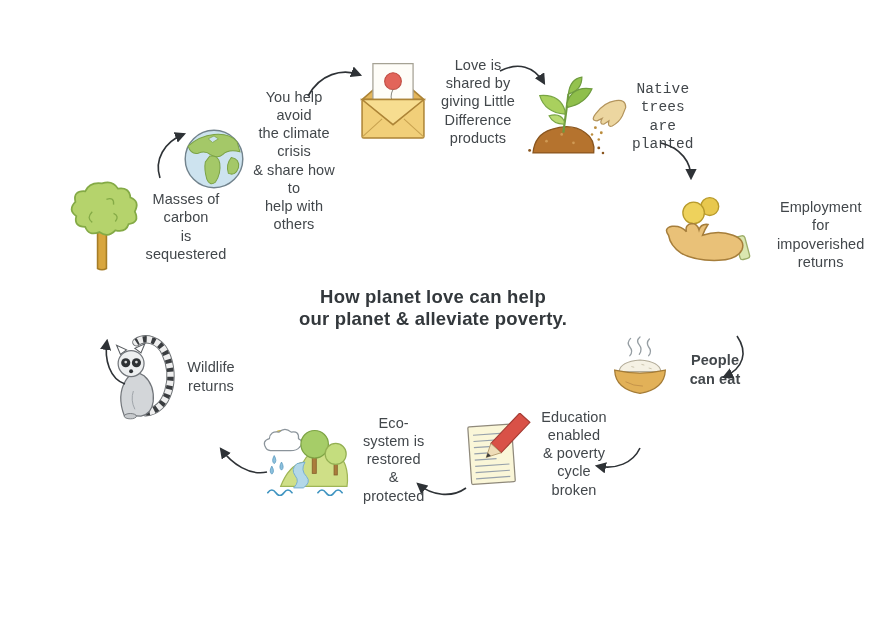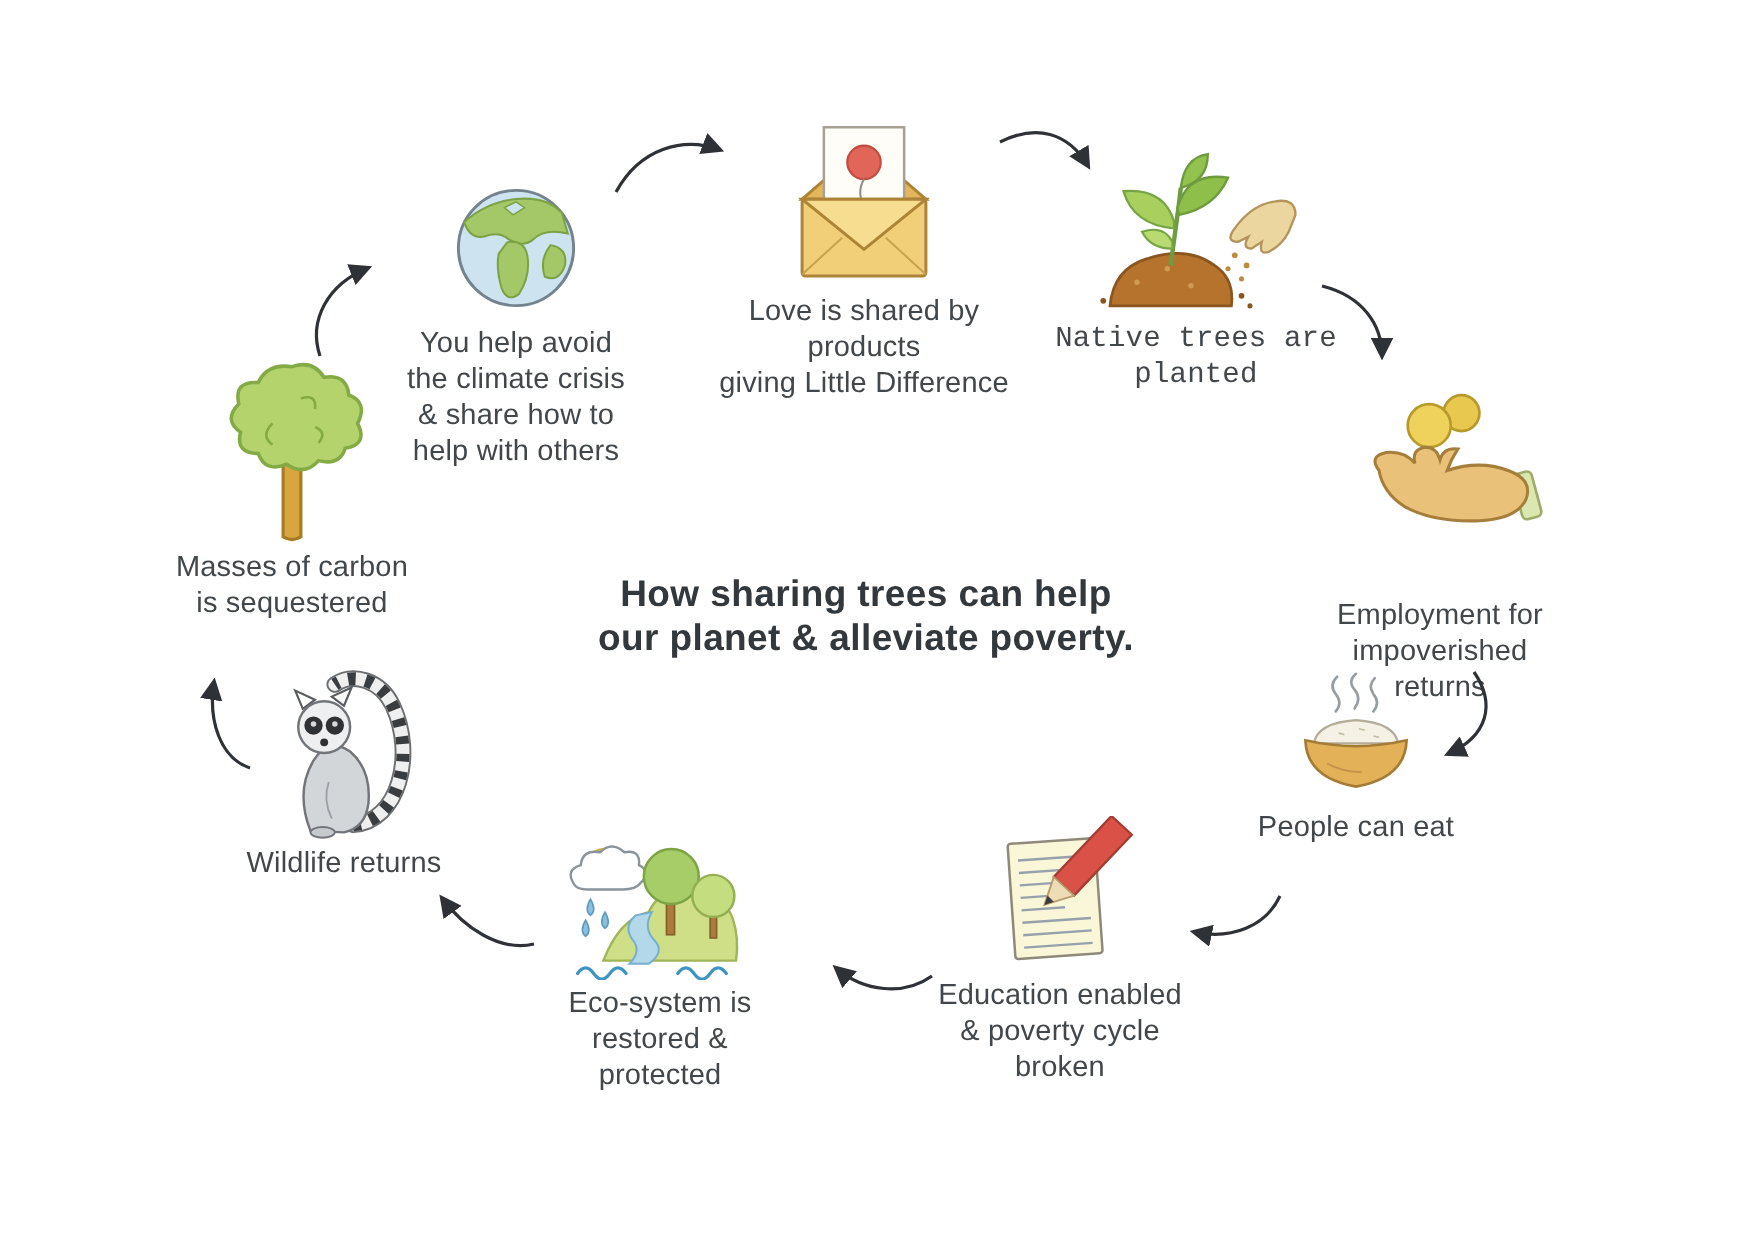--- a/index.html
+++ b/index.html
@@ -1,54 +1,54 @@
 <!DOCTYPE html>
 <html style="--bg: #ffffff; --text: #42474b; --title: #33383c; --arrow: #2e3236;"><head>
 <meta charset="utf-8">
 <style>
   html,body{margin:0;padding:0;background:#ffffff;}
   #canvas{
     position:relative;width:880px;height:627px;background:var(--bg,#ffffff);
     overflow:hidden;font-family:"Liberation Sans",sans-serif;
   }
-  .node{position:absolute;display:flex;flex-direction:column;align-items:center;text-align:center;}
+  .node{position:absolute;display:flex;align-items:center;text-align:center;}
   .node .icon{flex:0 0 auto;margin-bottom:3px;}
   .caption{font-size:14.5px;line-height:1.25;color:var(--text,#42474b);letter-spacing:.1px;}
   .title{
     position:absolute;left:260px;top:286px;width:346px;text-align:center;
     font-size:18.5px;font-weight:600;line-height:1.18;color:var(--title,#33383c);letter-spacing:.2px;
   }
   .arrow{position:absolute;}
   .arrow path{stroke:var(--arrow,#2e3236);stroke-width:1.6;fill:none;}
   .arrow marker path{fill:var(--arrow,#2e3236);stroke:none;}
 </style>
 </head>
 <body>
 
 <div id="canvas">
 
   <div class="title">
-    <div>How sharing trees can help</div>
+    <div>How planet love can help</div>
     <div>our planet &amp; alleviate poverty.</div>
   </div>
 
   <div class="node" style="left:347px;top:56px;width:170px;">
     <svg class="icon" width="92" height="88" viewBox="0 0 110 105">
       <polygon points="18,52 55,20 92,52" fill="#e3b65c" stroke="#ad8436" stroke-width="1.8"></polygon>
       <rect x="31" y="9" width="48" height="56" fill="#fefdf8" stroke="#a5a294" stroke-width="1.5"></rect>
       <circle cx="55" cy="30" r="10" fill="#e2655a" stroke="#bf4d42" stroke-width="1.3"></circle>
       <path d="M55,40 q-5,9 1,17" stroke="#8d8d85" stroke-width="1.2" fill="none"></path>
       <rect x="18" y="52" width="74" height="46" rx="2" fill="#f1cf79" stroke="#ad8436" stroke-width="1.8"></rect>
       <polygon points="18,52 92,52 55,82" fill="#f7dd90" stroke="#ad8436" stroke-width="1.8"></polygon>
       <path d="M18,97 L42,75 M92,97 L68,75" stroke="#c8a24f" stroke-width="1.2" fill="none"></path>
     </svg>
     <div class="caption">
       <div>Love is shared by</div>
+      <div>giving Little Difference</div>
       <div>products</div>
-      <div>giving Little Difference</div>
     </div>
   </div>
 
   <div class="node" style="left:520px;top:72px;width:156px;font-family:Liberation Mono, monospace;">
     <svg class="icon" width="112" height="86" viewBox="0 0 130 102">
       <path d="M14,96 Q16,74 36,68 Q60,60 76,72 Q88,80 86,96 Z" fill="#b5732e" stroke="#8a561f" stroke-width="1.6"></path>
       <circle cx="10" cy="93" r="1.7" fill="#8a561f"></circle>
         <circle cx="92" cy="90" r="1.7" fill="#8a561f"></circle>
       <circle cx="97" cy="96" r="1.5" fill="#8a561f"></circle>
         <circle cx="30" cy="82" r="1.6" fill="#d09a55"></circle>
@@ -78,21 +78,21 @@
       <rect x="103" y="47" width="11" height="26" rx="3" transform="rotate(-15 108 60)" fill="#dbe7b0" stroke="#9dad69" stroke-width="1.5"></rect>
       <path d="M26,46 Q20,38 30,36 Q40,35 46,42 Q44,34 52,33 Q58,33 60,40 Q62,33 70,34 Q66,40 64,46 Q82,40 98,46 Q112,51 108,62 Q103,73 82,74 Q56,75 40,66 Q28,58 26,46 Z" fill="#e9c178" stroke="#a67e3b" stroke-width="1.7"></path>
     </svg>
     <div class="caption">
       <div>Employment for</div>
       <div>impoverished</div>
       <div>returns</div>
     </div>
   </div>
 
-  <div class="node" style="left:603px;top:334px;width:150px;">
+  <div class="node" style="left:603px;top:334px;width:150px;font-weight:bold;">
     <svg class="icon" width="74" height="68" viewBox="0 0 100 94">
       <g stroke="#969ea3" stroke-width="1.8" fill="none" stroke-linecap="round">
         <path d="M36,30 q5,-6 0,-12 q-5,-6 1,-12"></path>
         <path d="M49,28 q5,-7 0,-13 q-5,-6 1,-11"></path>
         <path d="M62,30 q5,-6 0,-12 q-4,-6 1,-11"></path>
       </g>
       <path d="M21,52 Q23,38 50,36 Q77,38 79,52 Z" fill="#f5f1e4" stroke="#b3ac99" stroke-width="1.5"></path>
       <path d="M38,45 l4,1 M52,42 l4,1 M62,47 l4,1" stroke="#c6bfa9" stroke-width="1.2"></path>
       <path d="M15,50 Q50,58 85,50 Q84,76 50,82 Q16,76 15,50 Z" fill="#e2b158" stroke="#a57c36" stroke-width="1.8"></path>
       <path d="M30,66 q11,6 24,6" stroke="#c2914a" stroke-width="1.3" fill="none"></path>

